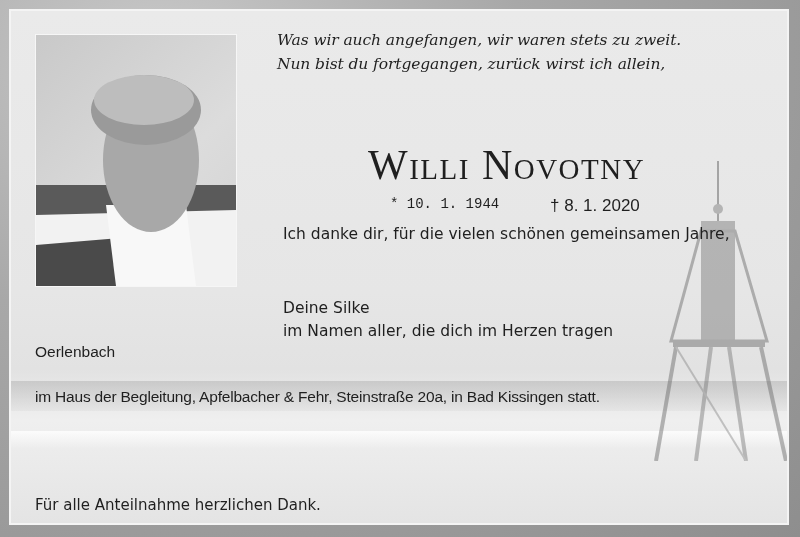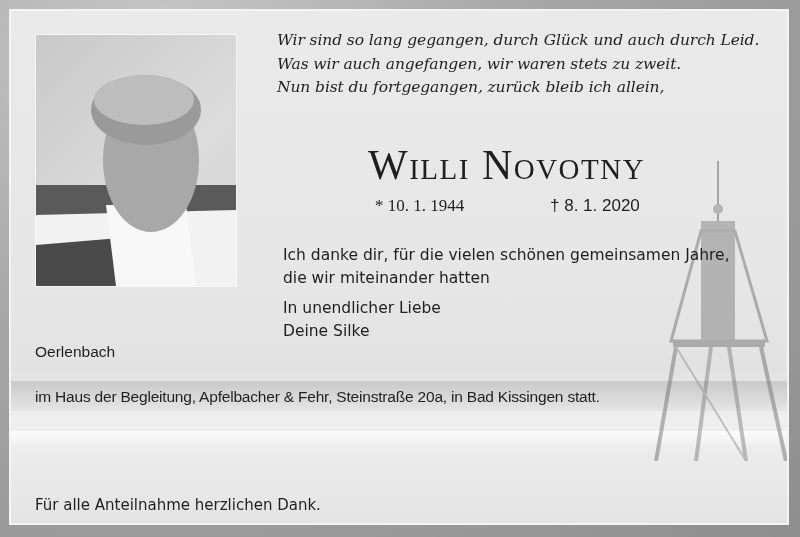--- a/index.html
+++ b/index.html
@@ -36,23 +36,23 @@
   }
   .txt { position:absolute; white-space:nowrap; color:#1f1f1f; }
   .poem {
     left:277px; top:29px; font-family:"DejaVu Serif", serif; font-style:italic;
     font-size:15.5px; line-height:23.5px; letter-spacing:-0.1px;
   }
   .name {
     left:368px; top:143px; font-family:"Liberation Serif", serif;
     font-size:42px; line-height:44px; font-variant:small-caps; letter-spacing:1.5px; font-weight:normal;text-align:center;
   }
-  .born { left:375px; top:196px; font-family:Liberation Serif, serif; font-size:17px; }
+  .born { left:390px; top:196px; font-family:Liberation Mono, monospace; font-size:14px; }
   .died { left:550px; top:196px; font-family:"Liberation Sans", sans-serif; font-size:17px; }
-  .thanks { left:283px; top:244px; font-size:15.5px; line-height:23px; }
+  .thanks { left:283px; top:223px; font-size:15.5px; line-height:23px; }
   .signoff { left:283px; top:297px; font-size:15.5px; line-height:23px; }
   .place { left:35px; top:343px; font-size:15.5px; font-family:"Liberation Sans", sans-serif; }
   .body-a { left:35px; top:385px; font-family:"Liberation Sans", sans-serif; font-size:15.5px; line-height:23.5px; letter-spacing:-0.2px; }
   .body-b { left:35px; top:440px; font-family:"Liberation Sans", sans-serif; font-size:15.5px; line-height:23.5px; letter-spacing:-0.2px; }
   .body-c { left:35px; top:496px; font-family:"DejaVu Sans", sans-serif; font-size:15px; }
   .line { display:block; }
 </style>
 </head>
 <body>
 
@@ -81,37 +81,35 @@
     <polygon points="0,180 200,175 200,251 0,251" fill="#f2f2f2"></polygon>
     <polygon points="0,210 120,200 130,251 0,251" fill="#4a4a4a"></polygon>
     <polygon points="70,170 150,170 160,251 80,251" fill="#f8f8f8"></polygon>
     <ellipse cx="115" cy="125" rx="48" ry="72" fill="#a8a8a8"></ellipse>
     <ellipse cx="110" cy="75" rx="55" ry="35" fill="#9a9a9a"></ellipse>
     <ellipse cx="108" cy="65" rx="50" ry="25" fill="#bdbdbd"></ellipse>
   </svg>
 </div>
 
 <div class="txt poem">
-  <span class="line">Wir sind so lang gegangen, durch Glück und auch durch Leid.</span>
   <span class="line">Was wir auch angefangen, wir waren stets zu zweit.</span>
-  <span class="line">Nun bist du fortgegangen, zurück bleib ich allein,</span>
+  <span class="line">Nun bist du fortgegangen, zurück wirst ich allein,</span>
 </div>
 
 <div class="txt name">Willi Novotny</div>
 <div class="txt born">* 10. 1. 1944</div>
 <div class="txt died">† 8. 1. 2020</div>
 
 <div class="txt thanks">
   <span class="line">Ich danke dir, für die vielen schönen gemeinsamen Jahre,</span>
-  <span class="line">die wir miteinander hatten</span>
 </div>
 
 <div class="txt signoff">
-  <span class="line">In unendlicher Liebe</span>
   <span class="line">Deine Silke</span>
+  <span class="line">im Namen aller, die dich im Herzen tragen</span>
 </div>
 
 <div class="txt place">Oerlenbach</div>
 
 <div class="txt body-a">
   <span class="line">im Haus der Begleitung, Apfelbacher &amp; Fehr, Steinstraße 20a, in Bad Kissingen statt.</span>
 </div>
 
 <div class="txt body-b">
 </div>

